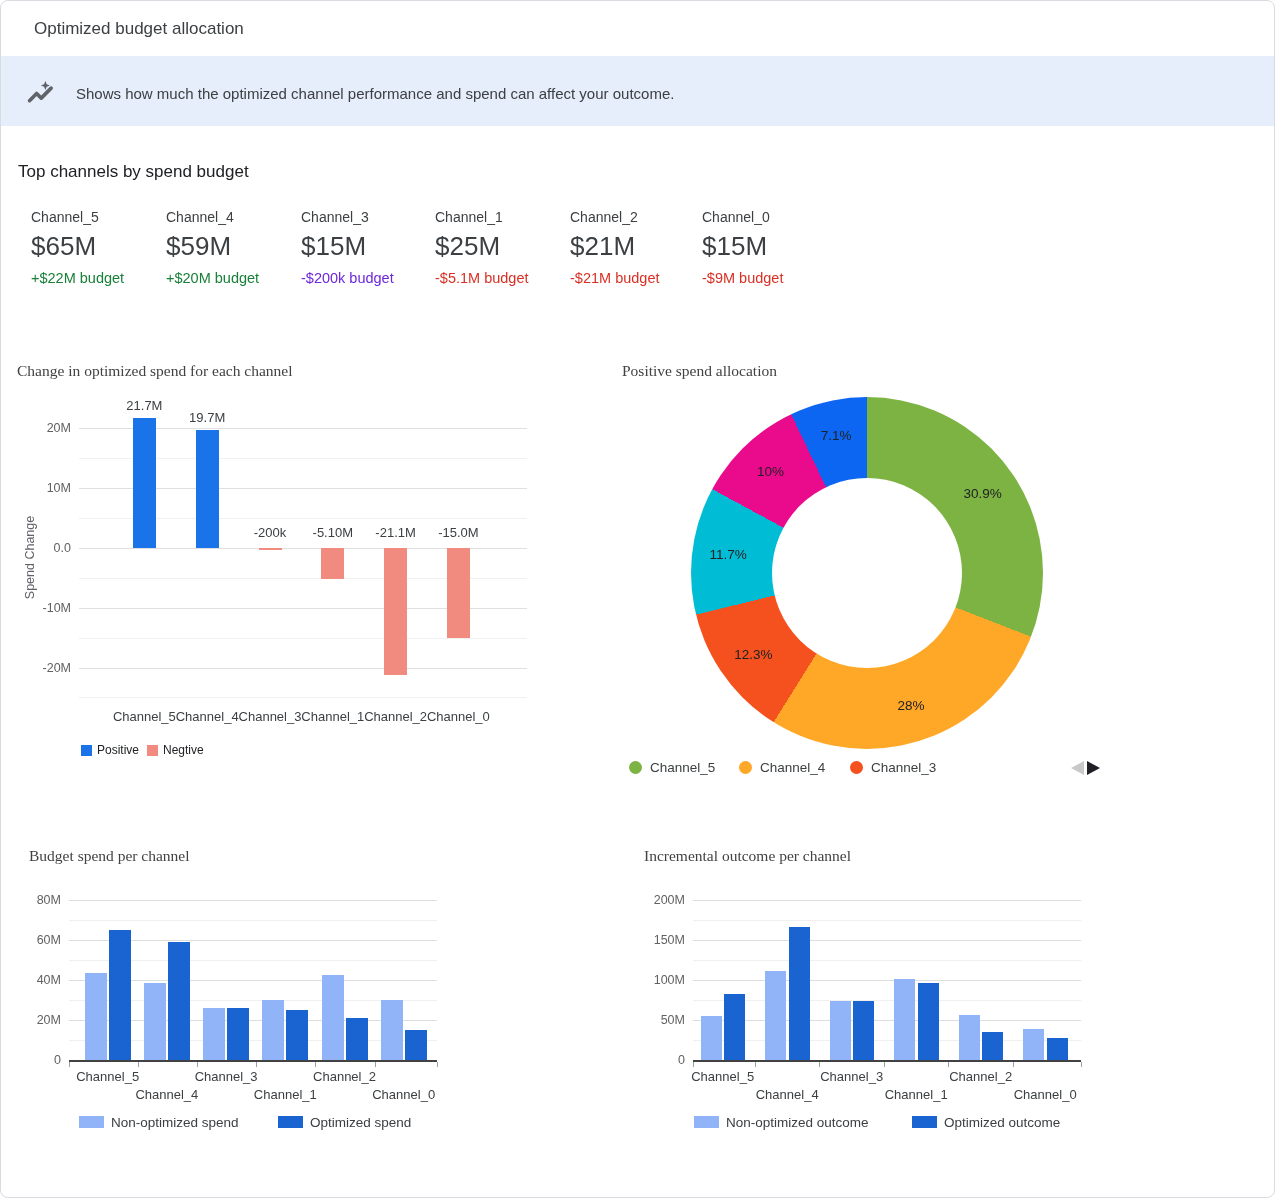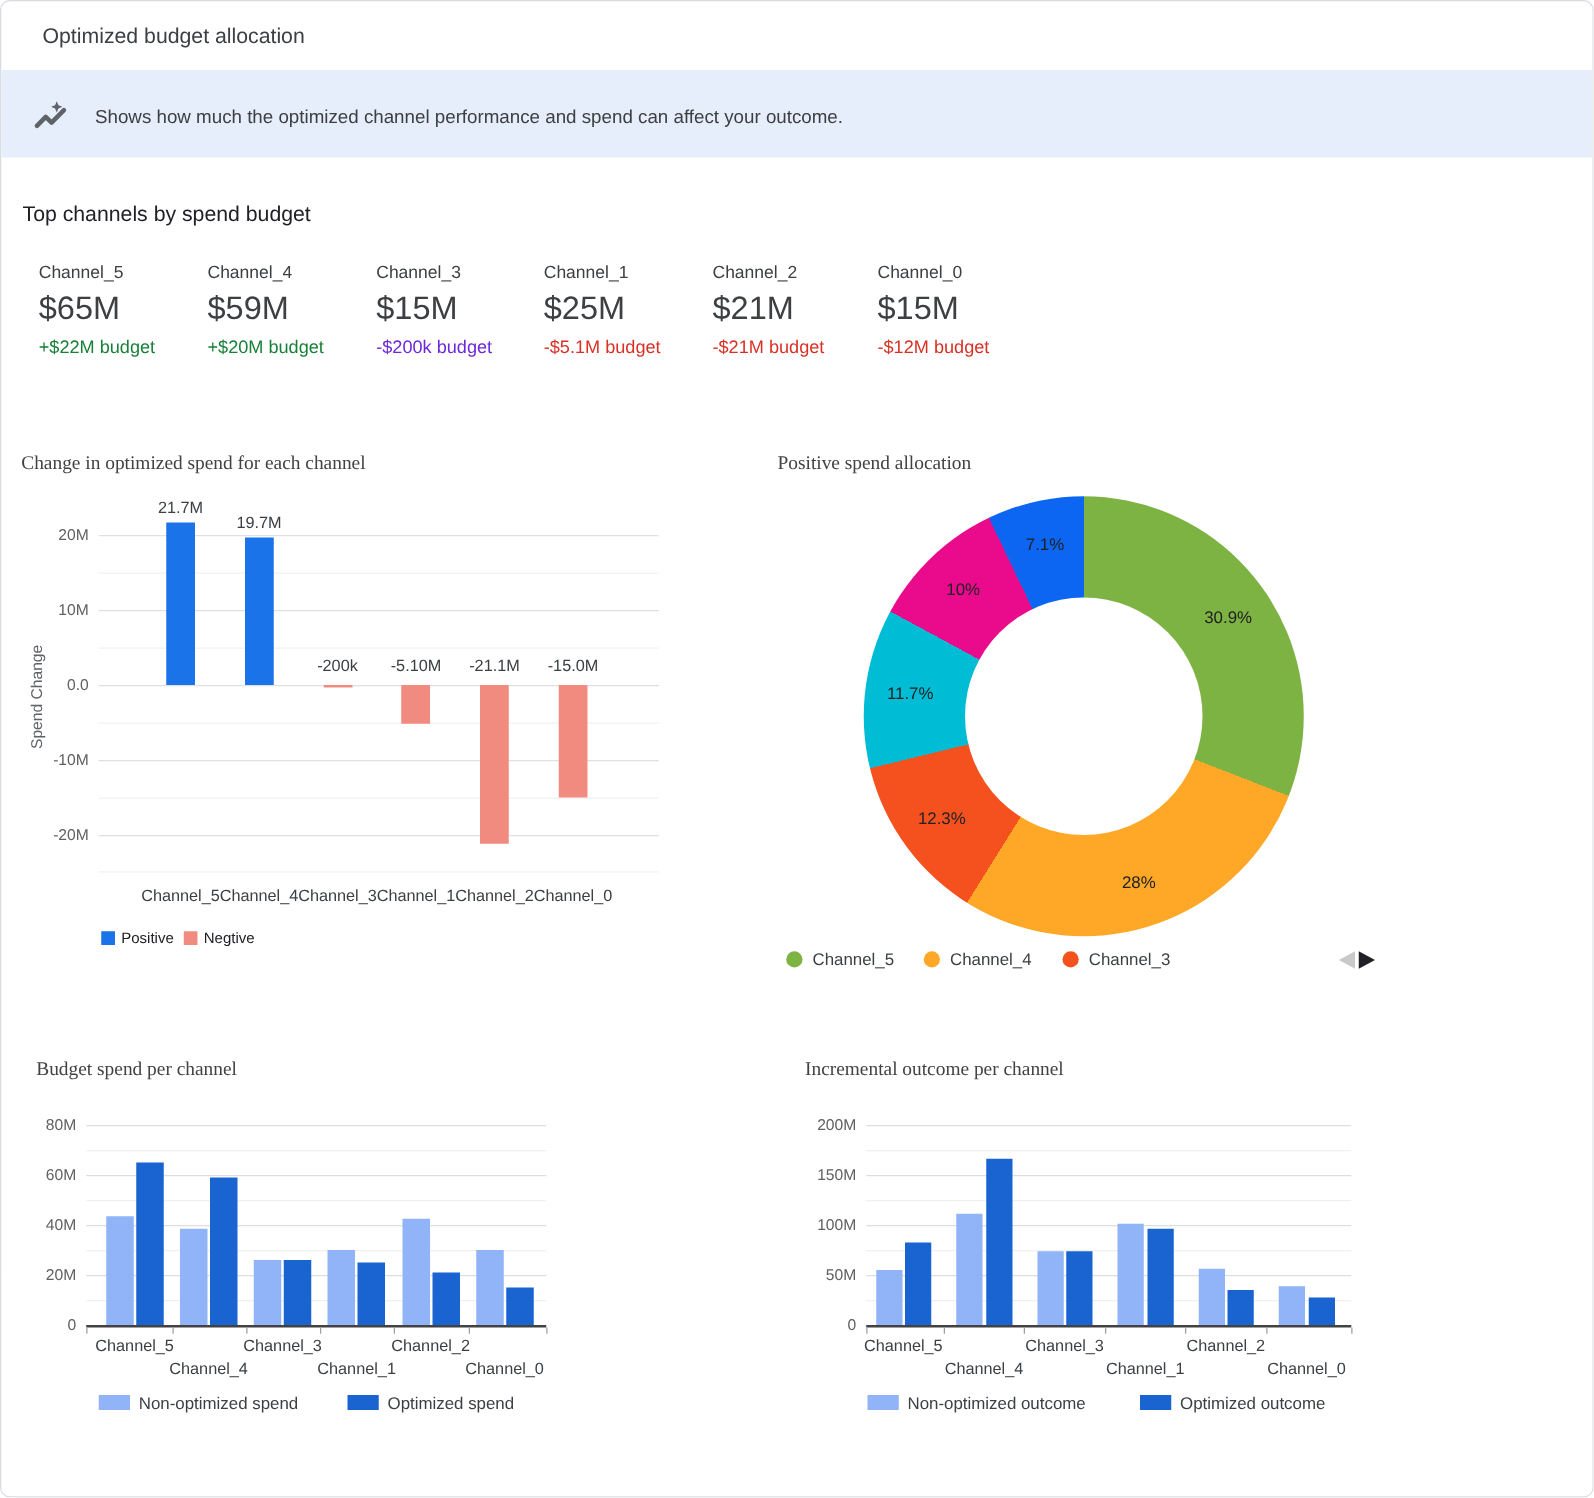--- a/index.html
+++ b/index.html
@@ -61,21 +61,21 @@
         <div class="kpi-budget" style="color: rgb(217, 48, 37);">-$5.1M budget</div>
       </div>
       <div class="kpi abs" style="position: absolute; left: 569px; top: 208px; width: 134px;">
         <div class="kpi-name">Channel_2</div>
         <div class="kpi-value">$21M</div>
         <div class="kpi-budget" style="color: rgb(217, 48, 37);">-$21M budget</div>
       </div>
       <div class="kpi abs" style="position: absolute; left: 701px; top: 208px; width: 134px;">
         <div class="kpi-name">Channel_0</div>
         <div class="kpi-value">$15M</div>
-        <div class="kpi-budget" style="color: rgb(217, 48, 37);">-$12M budget</div>
+        <div class="kpi-budget" style="color: rgb(217, 48, 37);">-$9M budget</div>
       </div>
     </div>
 
   <div class="chart" id="chart-0">
     <div class="chart-title" style="left:16px;top:3px;">Change in optimized spend for each channel</div>
   <div style="position: absolute; left: 78px; top: 59px; width: 448px; height: 280px; overflow: visible;">
         <div style="position: absolute; left: 0px; top: 39.85px; width: 100%; height: 1px; background: rgb(241, 241, 242);"></div>
         <div style="position: absolute; left: 0px; top: 99.75px; width: 100%; height: 1px; background: rgb(241, 241, 242);"></div>
         <div style="position: absolute; left: 0px; top: 159.65px; width: 100%; height: 1px; background: rgb(241, 241, 242);"></div>
         <div style="position: absolute; left: 0px; top: 219.55px; width: 100%; height: 1px; background: rgb(241, 241, 242);"></div>

